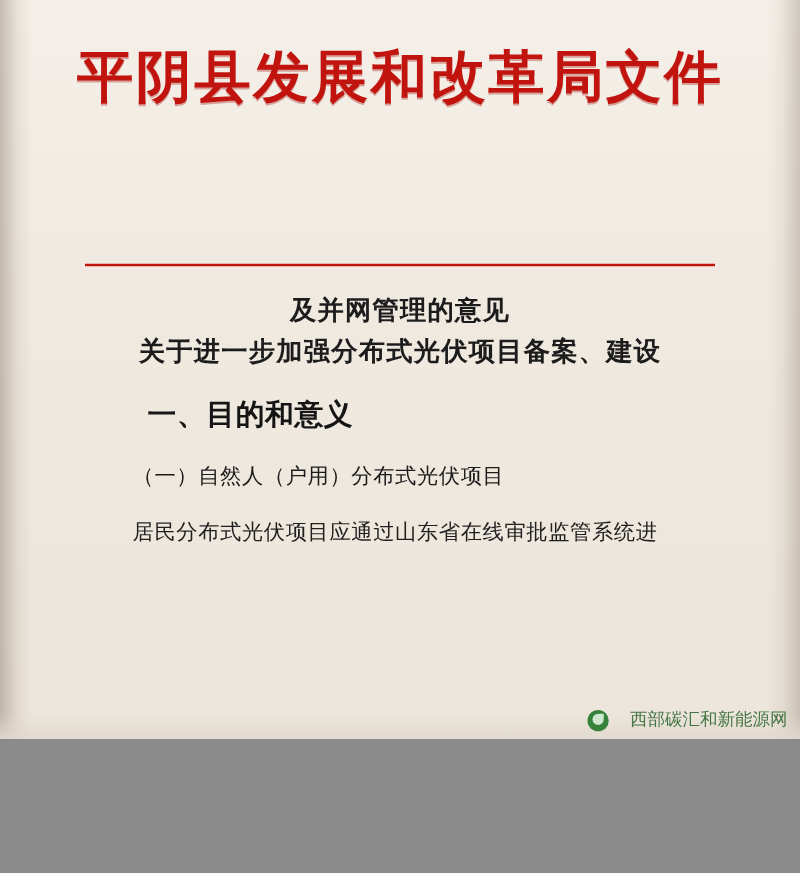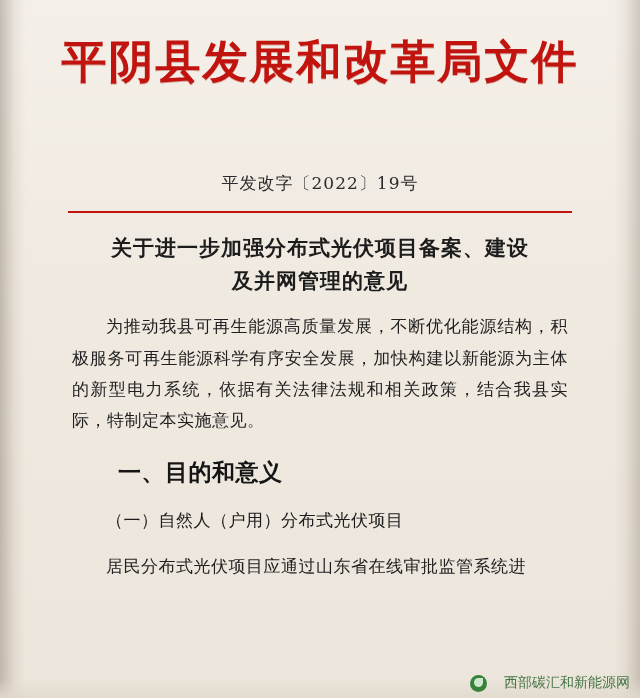--- a/index.html
+++ b/index.html
@@ -9,21 +9,21 @@
   }
   body {
     width: 640px;
     height: 698px;
     overflow: hidden;
     font-family: "Liberation Serif", serif;
   }
   .page {
     position: relative;
     width: 640px;
-    height: 698px;
+    height: 591px;
     background: #f2ece4;
     background-image: linear-gradient(180deg, #f4efe8 0%, #efe9e0 45%, #ece5db 100%);
     overflow: hidden;
   }
   
   .edge-left, .edge-right {
     position: absolute;
     top: 0;
     bottom: 0;
     width: 26px;
@@ -155,31 +155,29 @@
 </head>
 <body>
 
 <div class="page">
 
   <div class="edge-left"></div>
   <div class="edge-right"></div>
 
   <div class="doc-title">平阴县发展和改革局文件</div>
 
-  <div class="doc-number">平发改字〔2022〕19号</div>
 
   <div class="red-rule"></div>
 
   <div class="content">
     <div class="heading">
+      <div>及并网管理的意见</div>
       <div>关于进一步加强分布式光伏项目备案、建设</div>
-      <div>及并网管理的意见</div>
     </div>
 
-    <p class="para">为推动我县可再生能源高质量发展，不断优化能源结构，积极服务可再生能源科学有序安全发展，加快构建以新能源为主体的新型电力系统，依据有关法律法规和相关政策，结合我县实际，特制定本实施意见。</p>
     <p class="section">一、目的和意义</p>
     <p class="subsection">（一）自然人（户用）分布式光伏项目</p>
     <p class="para">居民分布式光伏项目应通过山东省在线审批监管系统进</p>
   </div>
 
   <div class="fade-bottom"></div>
 
   <div class="watermark">
     <span class="wm-logo"></span>
     <span>西部碳汇和新能源网</span>

